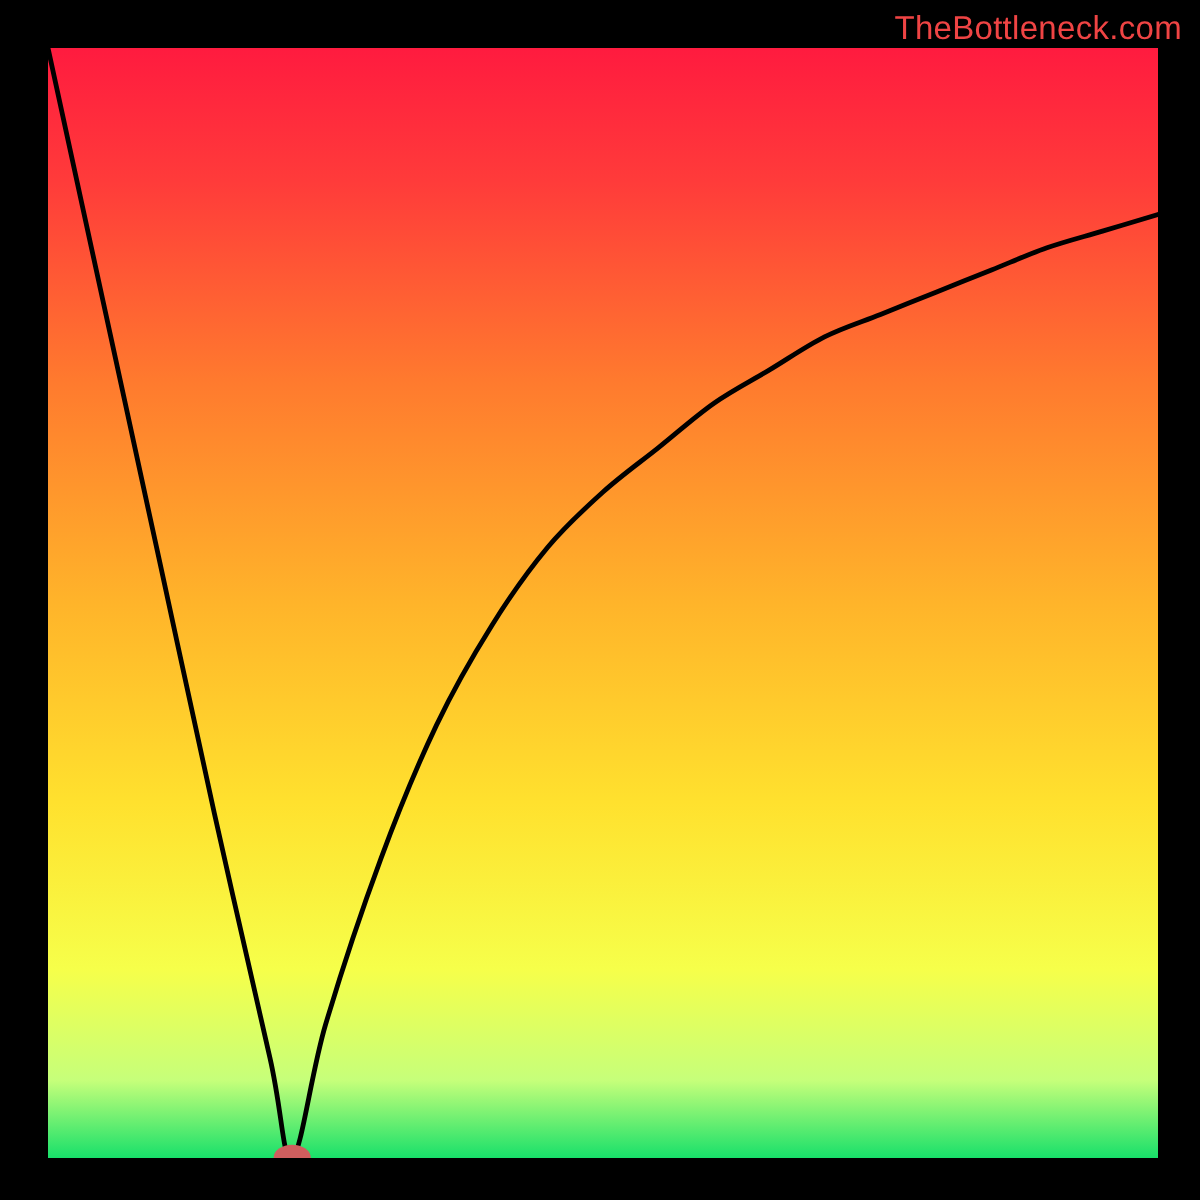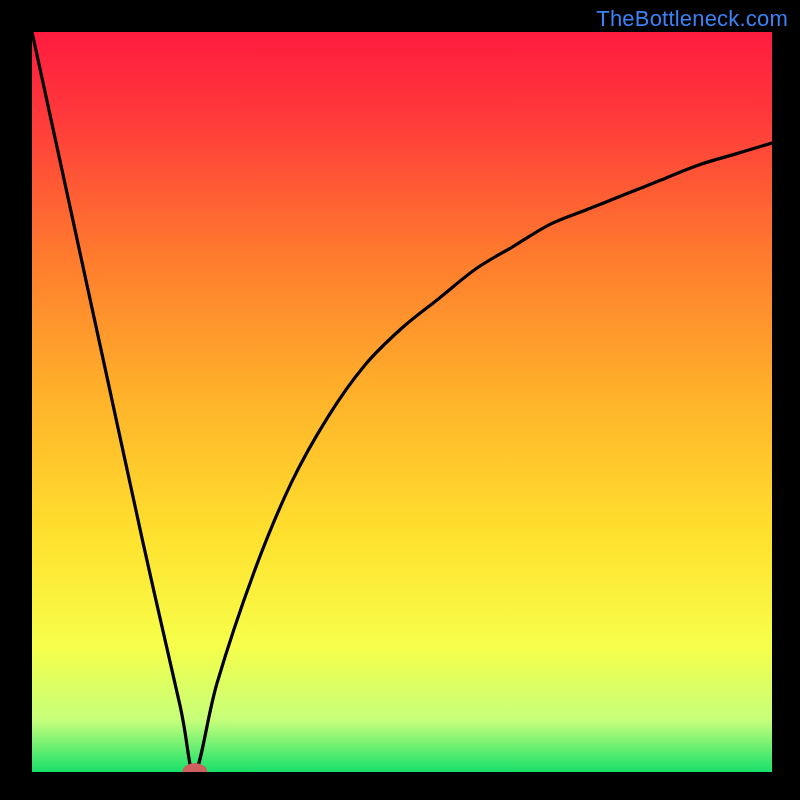--- a/index.html
+++ b/index.html
@@ -22,21 +22,21 @@
     left: 32px;
     top: 32px;
     width: 740px;
     height: 740px;
     overflow: hidden;
   }
   .watermark {
     position: absolute;
     top: 6px;
     right: 12px;
-    color: #3b82f6;
+    color: #ef4444;
     font-size: 22px;
     font-weight: 500;
     letter-spacing: 0.2px;
     user-select: none;
   }
 </style>
 </head>
 <body>
 
 <div class="chart-wrap">

